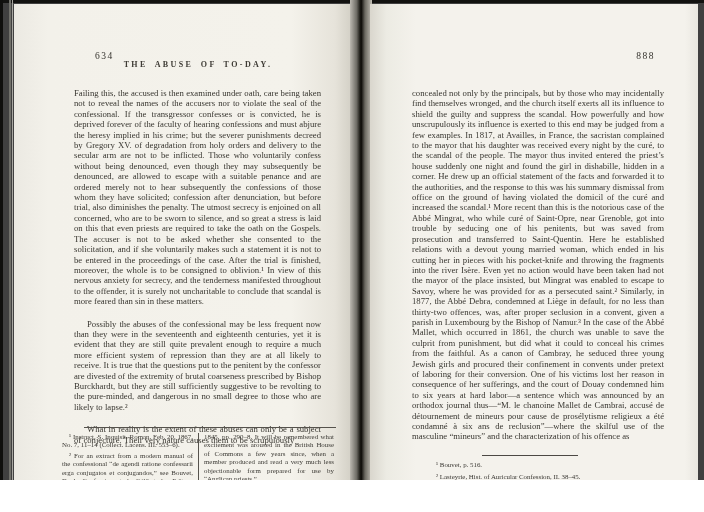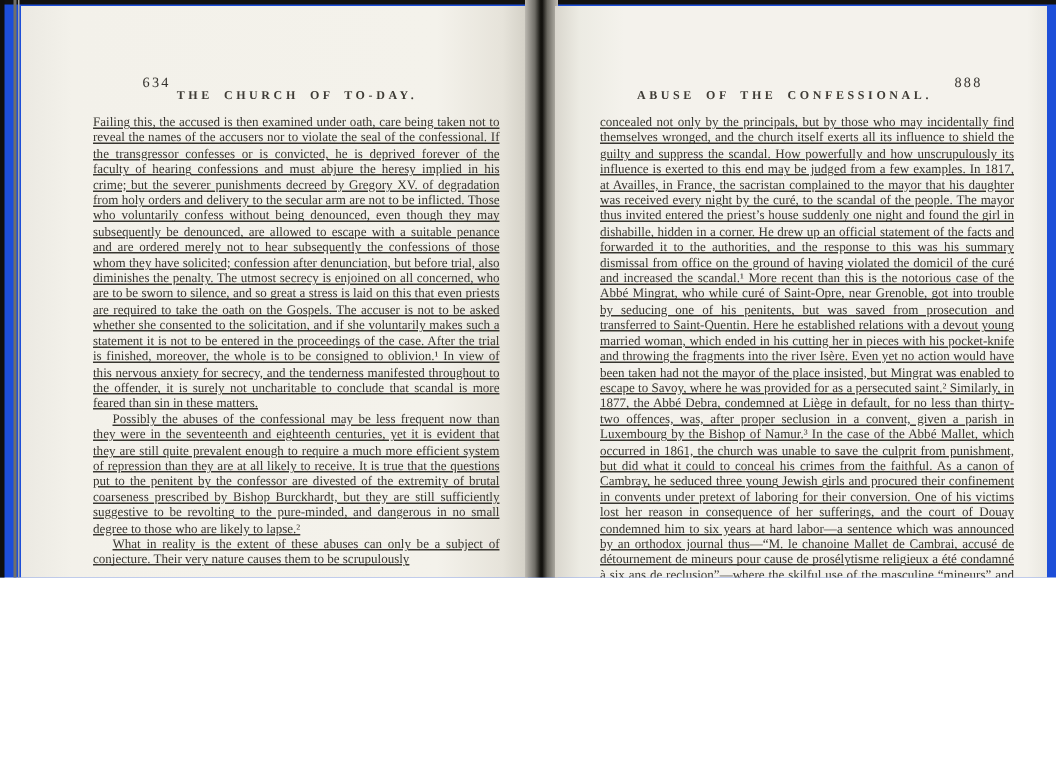--- a/index.html
+++ b/index.html
@@ -1,18 +1,18 @@
 <!DOCTYPE html>
 <html><head>
 <meta charset="utf-8">
 <style>
   html,body { margin:0; padding:0; }
   .scan {
-    position:relative; width:704px; height:385px; overflow:hidden;
-    background:#1d4ed8;
+    position:relative; width:704px; height:480px; overflow:hidden;
+    background:#404040;
     font-family:"Liberation Serif","DejaVu Serif",serif;
   }
   .top-strip { position:absolute; left:0; top:0; width:704px; height:3px; background:#121210; }
   .binding { position:absolute; left:0; top:0; width:3px; height:512px; background:#0f0f0d; }
   .binding-line { position:absolute; left:9px; top:0; width:2px; height:512px; background:#70706a; }
   .binding-line2 { position:absolute; left:12px; top:0; width:1px; height:512px; background:#a7a6a0; }
 
   .page { position:absolute; top:4px; height:502px; overflow:hidden; }
   .page-left {
     left:14px; width:338px;
@@ -34,21 +34,21 @@
     font-size:8px; font-weight:bold; letter-spacing:2.4px; word-spacing:3px;
     color:#3e3b35;
   }
   .folio { position:absolute; top:-2px; font-size:9.5px; letter-spacing:1.5px; color:#34322d; }
   .folio-left { left:33px; }
   .folio-right { right:6px; }
 
   .body { position:absolute; top:72px; color:#383630; font-size:8.7px; line-height:10.4px; text-align:justify; }
   .body-left  { left:48px; width:271px; }
   .body-right { left:30px; width:276px; }
-  .body p { margin:0;text-decoration:underline; }
+  .body p { margin:12px; }
   .body p.indent { text-indent:13px; }
 
   .fn-rule-left  { position:absolute; left:70px; right:16px; top:423px; height:1px; background:#55524c; }
   .fn-rule-right { position:absolute; left:112px; top:451px; width:96px; height:1px; background:#4c4944; }
 
   .fn-cols {
     position:absolute; left:48px; top:429px; width:272px; display:flex;
     color:#3b3934; font-size:6.9px; line-height:8.4px; text-align:justify;
   }
   .fn-col { width:50%; box-sizing:border-box; padding-right:5px; }
@@ -65,21 +65,21 @@
 
 <div class="scan">
   <div class="top-strip"></div>
   <div class="binding"></div>
   <div class="binding-line"></div>
   <div class="binding-line2"></div>
 
   <div class="page page-left">
     <div class="header header-left">
       <span class="folio folio-left">634</span>
-      <span class="running-title">THE CHURCH OF TO-DAY.</span>
+      <span class="running-title">THE ABUSE OF TO-DAY.</span>
     </div>
     <div class="body body-left">
       <p>Failing this, the accused is then examined under oath, care being taken not to reveal the names of the accusers nor to violate the seal of the confessional.  If the transgressor confesses or is convicted, he is deprived forever of the faculty of hearing confessions and must abjure the heresy implied in his crime; but the severer punishments decreed by Gregory XV. of degradation from holy orders and delivery to the secular arm are not to be inflicted.  Those who voluntarily confess without being denounced, even though they may subsequently be denounced, are allowed to escape with a suitable penance and are ordered merely not to hear subsequently the confessions of those whom they have solicited; confession after denunciation, but before trial, also diminishes the penalty.  The utmost secrecy is enjoined on all concerned, who are to be sworn to silence, and so great a stress is laid on this that even priests are required to take the oath on the Gospels.  The accuser is not to be asked whether she consented to the solicitation, and if she voluntarily makes such a statement it is not to be entered in the proceedings of the case. After the trial is finished, moreover, the whole is to be consigned to oblivion.¹  In view of this nervous anxiety for secrecy, and the tenderness manifested throughout to the offender, it is surely not uncharitable to conclude that scandal is more feared than sin in these matters.</p>
       <p class="indent">Possibly the abuses of the confessional may be less frequent now than they were in the seventeenth and eighteenth centuries, yet it is evident that they are still quite prevalent enough to require a much more efficient system of repression than they are at all likely to receive.  It is true that the questions put to the penitent by the confessor are divested of the extremity of brutal coarseness prescribed by Bishop Burckhardt, but they are still sufficiently suggestive to be revolting to the pure-minded, and dangerous in no small degree to those who are likely to lapse.²</p>
       <p class="indent">What in reality is the extent of these abuses can only be a subject of conjecture.  Their very nature causes them to be scrupulously</p>
     </div>
     <div class="fn-rule-left"></div>
     <div class="fn-cols">
       <div class="fn-col">
         <p>¹ Instruct. S. Inquisit. Roman. Feb. 20, 1867, No. 7, 11–14 (Collect. Lacens. III. 553–6).</p>
@@ -88,21 +88,20 @@
       <div class="fn-col fn-col2">
         <p class="no-indent">1845, pp. 290–8.  It will be remembered what excitement was aroused in the British House of Commons a few years since, when a member produced and read a very much less objectionable form prepared for use by “Anglican priests.”</p>
       </div>
     </div>
   </div>
 
   <div class="spine"></div>
 
   <div class="page page-right">
     <div class="header header-right">
-      <span class="running-title">ABUSE OF THE CONFESSIONAL.</span>
       <span class="folio folio-right">888</span>
     </div>
     <div class="body body-right">
       <p>concealed not only by the principals, but by those who may incidentally find themselves wronged, and the church itself exerts all its influence to shield the guilty and suppress the scandal.  How powerfully and how unscrupulously its influence is exerted to this end may be judged from a few examples.  In 1817, at Availles, in France, the sacristan complained to the mayor that his daughter was received every night by the curé, to the scandal of the people.  The mayor thus invited entered the priest’s house suddenly one night and found the girl in dishabille, hidden in a corner.  He drew up an official statement of the facts and forwarded it to the authorities, and the response to this was his summary dismissal from office on the ground of having violated the domicil of the curé and increased the scandal.¹  More recent than this is the notorious case of the Abbé Mingrat, who while curé of Saint-Opre, near Grenoble, got into trouble by seducing one of his penitents, but was saved from prosecution and transferred to Saint-Quentin.  Here he established relations with a devout young married woman, which ended in his cutting her in pieces with his pocket-knife and throwing the fragments into the river Isère.  Even yet no action would have been taken had not the mayor of the place insisted, but Mingrat was enabled to escape to Savoy, where he was provided for as a persecuted saint.²  Similarly, in 1877, the Abbé Debra, condemned at Liège in default, for no less than thirty-two offences, was, after proper seclusion in a convent, given a parish in Luxembourg by the Bishop of Namur.³  In the case of the Abbé Mallet, which occurred in 1861, the church was unable to save the culprit from punishment, but did what it could to conceal his crimes from the faithful.  As a canon of Cambray, he seduced three young Jewish girls and procured their confinement in convents under pretext of laboring for their conversion.  One of his victims lost her reason in consequence of her sufferings, and the court of Douay condemned him to six years at hard labor—a sentence which was announced by an orthodox journal thus—“M. le chanoine Mallet de Cambrai, accusé de détournement de mineurs pour cause de prosélytisme religieux a été condamné à six ans de reclusion”—where the skilful use of the masculine “mineurs” and the characterization of his offence as</p>
     </div>
     <div class="fn-rule-right"></div>
     <div class="fn-list">
       <p>¹ Bouvet, p. 516.</p>
       <p>² Lasteyrie, Hist. of Auricular Confession, II. 38–45.</p>
       <p>³ Wahu, op. cit. p. 422.</p>

